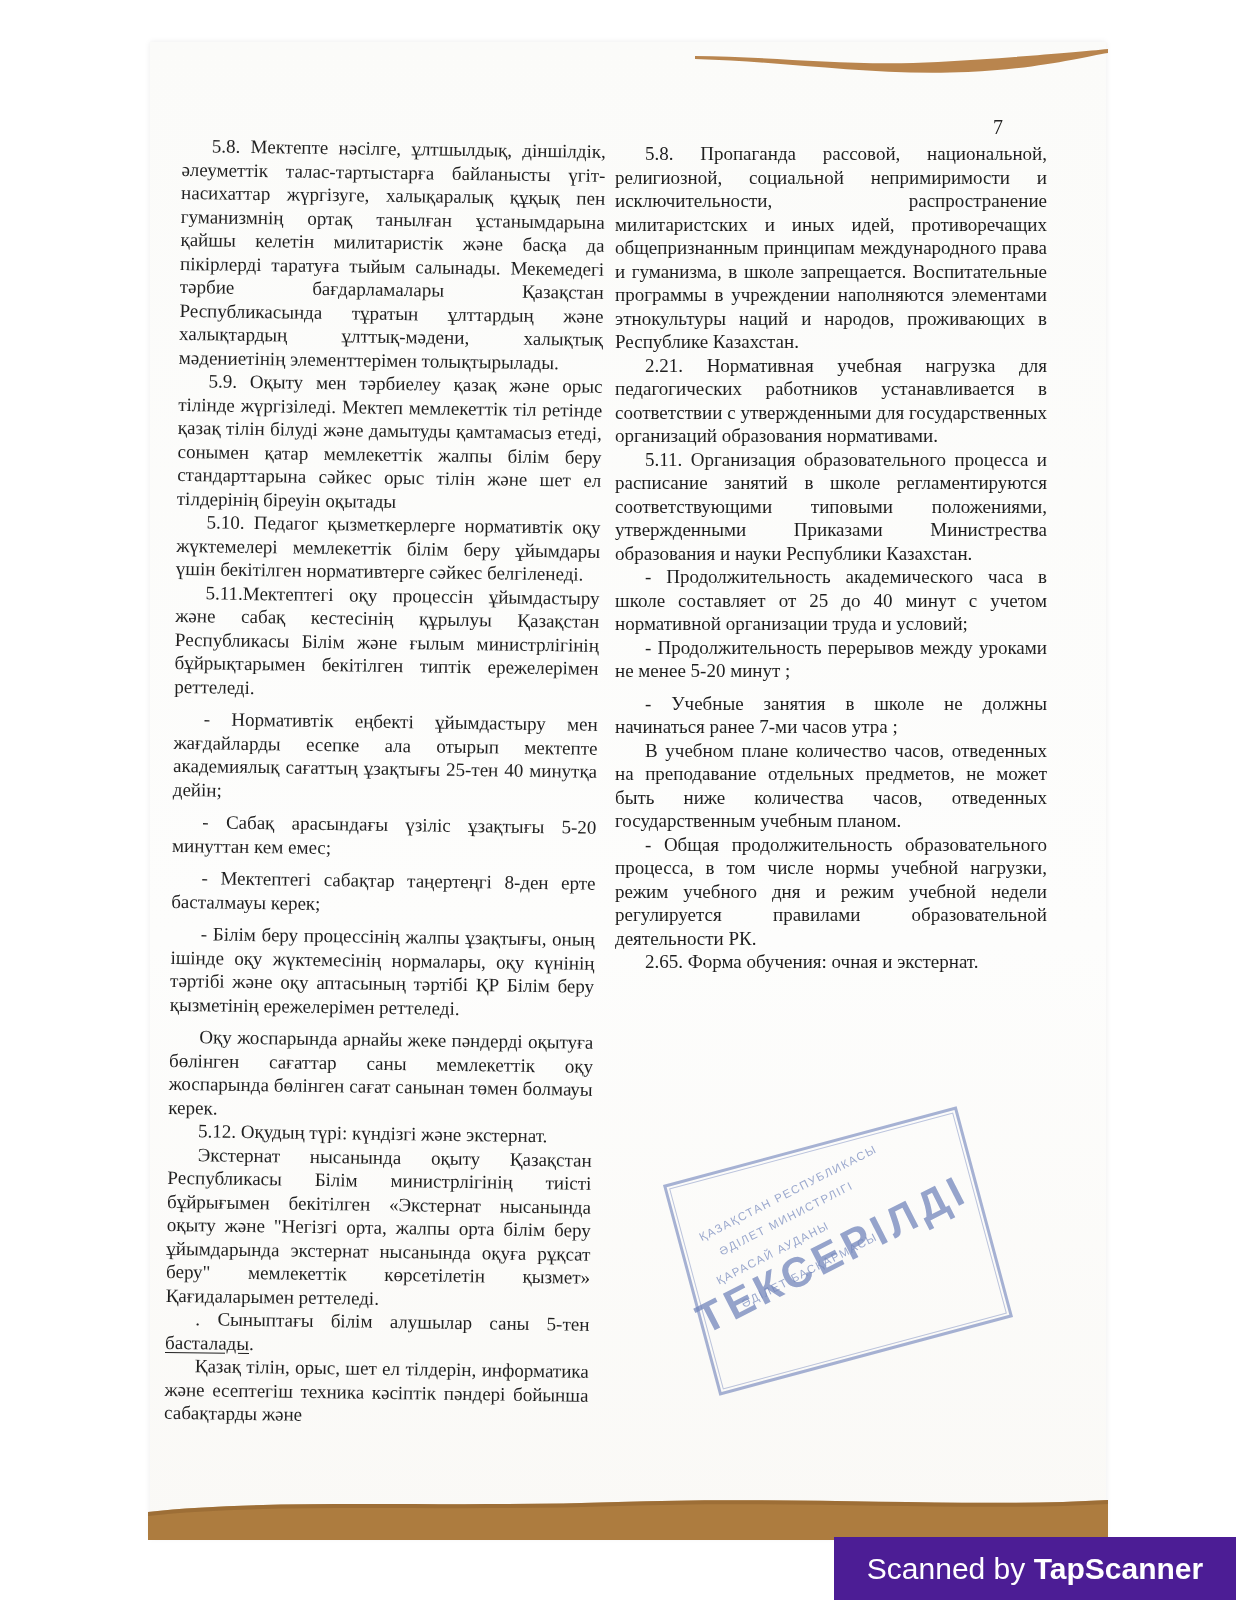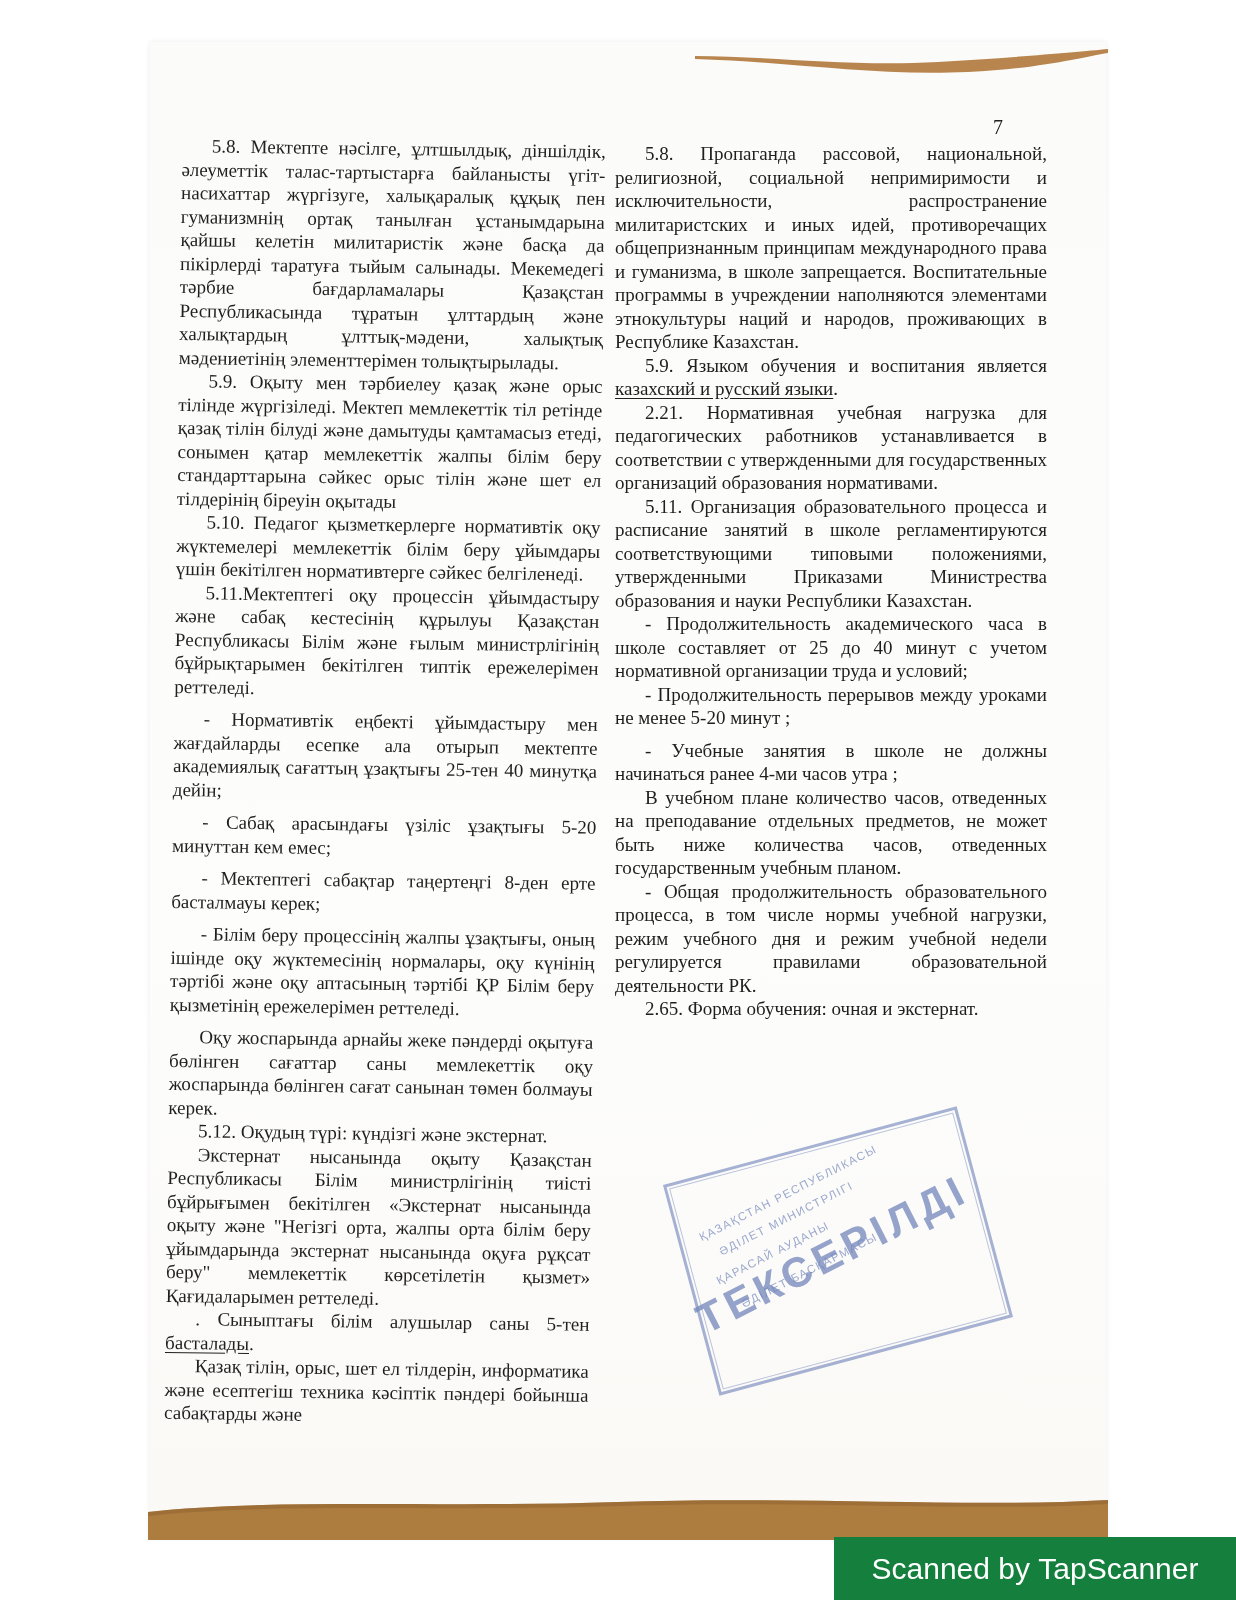--- a/index.html
+++ b/index.html
@@ -49,25 +49,25 @@
   .s4{left:44px;top:114px;}
   .s-big{
     position:absolute;left:0px;top:118px;width:304px;
     font-family:"Liberation Sans",sans-serif;
     font-size:42px;font-weight:bold;letter-spacing:5px;white-space:nowrap;
     transform:rotate(-12deg);transform-origin:left center;opacity:0.75;
   }
   
   .watermark{
     position:absolute;left:834px;top:1537px;width:402px;height:63px;
-    background:#15803d;color:#ffffff;
+    background:#4c1d95;color:#ffffff;
     font-family:"Liberation Sans",sans-serif;font-size:30px;
     display:flex;align-items:center;justify-content:center;white-space:pre;
   }
-  .watermark .brand{font-weight:normal;}
+  .watermark .brand{font-weight:bold;}
 </style>
 </head>
 <body>
 
 <div class="paper">
 
   <svg class="page-curl" viewBox="0 0 570 40">
     <path d="M157,17 C260,20 330,34 430,30 C500,27 545,15 570,11 L570,7 C540,10 470,16 400,20 C310,25 230,14 157,14 Z" fill="#b9854e"></path>
   </svg>
 
@@ -84,26 +84,25 @@
     <p class="para gap">- Білім беру процессінің жалпы ұзақтығы, оның ішінде оқу жүктемесінің нормалары, оқу күнінің тәртібі және оқу аптасының тәртібі ҚР Білім беру қызметінің ережелерімен реттеледі.</p>
     <p class="para gap">Оқу жоспарында арнайы жеке пәндерді оқытуға бөлінген сағаттар саны мемлекеттік оқу жоспарында бөлінген сағат санынан төмен болмауы керек.</p>
     <p class="para">5.12. Оқудың түрі: күндізгі және экстернат.</p>
     <p class="para">Экстернат нысанында оқыту Қазақстан Республикасы Білім министрлігінің тиісті бұйрығымен бекітілген «Экстернат нысанында оқыту және "Негізгі орта, жалпы орта білім беру ұйымдарында экстернат нысанында оқуға рұқсат беру" мемлекеттік көрсетілетін қызмет» Қағидаларымен реттеледі.</p>
     <p class="para"><span>. Сыныптағы білім алушылар саны 5-тен </span><span class="ul">басталады</span><span>.</span></p>
     <p class="para">Қазақ тілін, орыс, шет ел тілдерін, информатика және есептегіш техника кәсіптік пәндері бойынша сабақтарды және</p>
   </div>
 
   <div class="col col-right">
     <p class="para">5.8. Пропаганда рассовой, национальной, религиозной, социальной непримиримости и исключительности, распространение милитаристских и иных идей, противоречащих общепризнанным принципам международного права и гуманизма, в школе запрещается. Воспитательные программы в учреждении наполняются элементами этнокультуры наций и народов, проживающих в Республике Казахстан.</p>
-    <p class="para"><span>5.9. Языком обучения и воспитания является </span><span class="ul">казахский и русский языки</span><span>.</span></p>
     <p class="para">2.21. Нормативная учебная нагрузка для педагогических работников устанавливается в соответствии с утвержденными для государственных организаций образования нормативами.</p>
     <p class="para">5.11. Организация образовательного процесса и расписание занятий в школе регламентируются соответствующими типовыми положениями, утвержденными Приказами Министрества образования и науки Республики Казахстан.</p>
     <p class="para">- Продолжительность академического часа в школе составляет от 25 до 40 минут с учетом нормативной организации труда и условий;</p>
     <p class="para">- Продолжительность перерывов между уроками не менее 5-20 минут ;</p>
-    <p class="para gap">- Учебные занятия в школе не должны начинаться ранее 4-ми часов утра ;</p>
+    <p class="para gap">- Учебные занятия в школе не должны начинаться ранее 7-ми часов утра ;</p>
     <p class="para">В учебном плане количество часов, отведенных на преподавание отдельных предметов, не может быть ниже количества часов, отведенных государственным учебным планом.</p>
     <p class="para">- Общая продолжительность образовательного процесса, в том числе нормы учебной нагрузки, режим учебного дня и режим учебной недели регулируется правилами образовательной деятельности РК.</p>
     <p class="para">2.65. Форма обучения: очная и экстернат.</p>
   </div>
 
   <div class="stamp">
     <div class="stamp-border"></div>
     <div class="stamp-border-inner"></div>
     <div class="s-small s1">ҚАЗАҚСТАН РЕСПУБЛИКАСЫ</div>
     <div class="s-small s2">ӘДІЛЕТ МИНИСТРЛІГІ</div>

